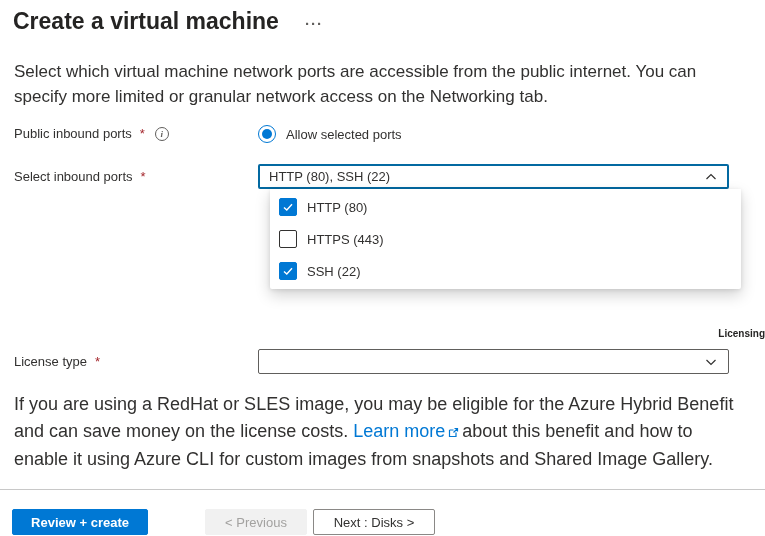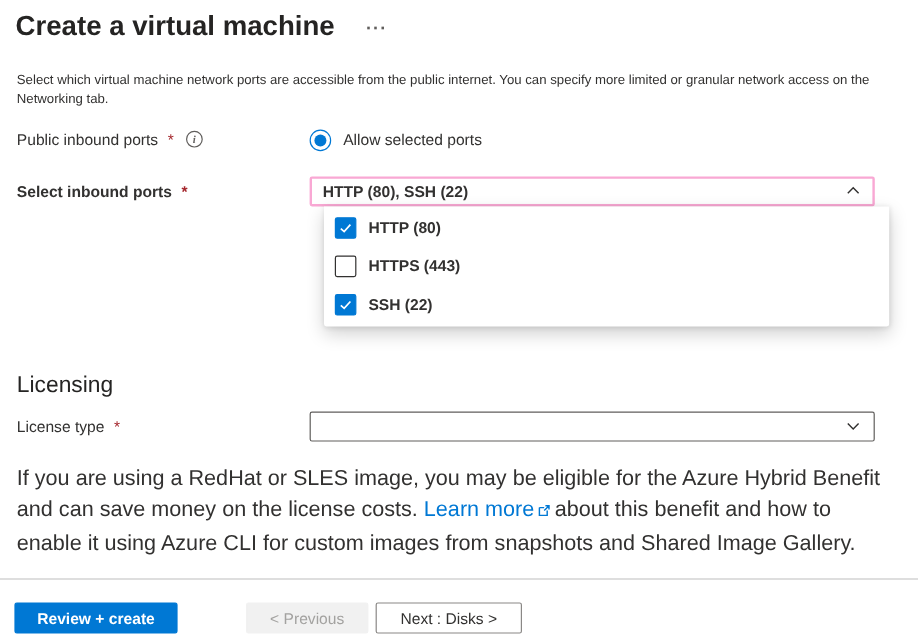--- a/index.html
+++ b/index.html
@@ -18,21 +18,21 @@
   .more-btn {
     background: none; border: none; cursor: pointer;
     color: #605e5c; font-size: 15px; font-weight: 700;
     margin-left: 26px; margin-top: 4px; letter-spacing: 1px;
     font-family: "Liberation Sans", sans-serif;
   }
 
   
   .intro {
     margin: 24px 20px 0 14px;
-    font-size: 11px; line-height: 1.48; color: #323130;
+    font-size: 17px; line-height: 1.48; color: #323130;
     max-width: 724px;
   }
 
   
   .form-row { display: flex; align-items: flex-start; }
   .label-col {
     width: 258px; min-width: 258px;
     padding-left: 14px; font-size: 13px; color: #323130;
     display: flex; align-items: center; gap: 6px;
   }
@@ -58,26 +58,26 @@
     position: relative; flex: none;
   }
   .radio-option.selected .radio { border: 1px solid #0078d4; }
   .radio-option.selected .radio::after {
     content: ""; position: absolute; left: 3px; top: 3px;
     width: 10px; height: 10px; border-radius: 50%; background: #0078d4;
   }
   .radio-label { font-size: 13px; color: #323130; }
 
   
-  .row-ports { margin-top: 21px; font-weight: bold; }
+  .row-ports { margin-top: 21px; }
   .row-ports .label-col { padding-top: 5px; }
   .combobox-wrap { position: relative; width: 471px; }
   .combobox {
     width: 100%; height: 25px;
-    border: 2px solid #f9a8d4; border-radius: 2px;
+    border: 2px solid #0369a1; border-radius: 2px;
     background: #fff; cursor: pointer;
     display: flex; align-items: center; justify-content: space-between;
     padding: 0 9px; font-size: 13px; color: #323130;
   }
   .chevron { flex: none; display: inline-flex; }
 
   .dropdown-panel {
     position: absolute; top: 25px; left: 12px; width: 471px;
     background: #fff; z-index: 10;
     border-radius: 0 0 2px 2px;
@@ -93,21 +93,21 @@
     border: 1px solid #323130; background: #fff; flex: none;
     display: flex; align-items: center; justify-content: center;
   }
   .panel-option.checked .checkbox { background: #0078d4; border-color: #0078d4; }
   .checkbox svg { display: none; }
   .panel-option.checked .checkbox svg { display: block; }
 
   
   .licensing-title {
     margin: 139px 0 0 14px;
-    font-size: 19px; font-weight: 400; color: #252423;
+    font-size: 10px; font-weight: 700; color: #252423; text-align: right;
   }
   .row-license { margin-top: 10px; text-align: center; }
   .row-license .label-col { padding-top: 5px; }
   .select-box {
     width: 471px; height: 25px;
     border: 1px solid #605e5c; border-radius: 2px; background: #fff;
     display: flex; align-items: center; justify-content: flex-end;
     padding: 0 10px; cursor: pointer; font-size: 13px; color: #323130;
   }
 

